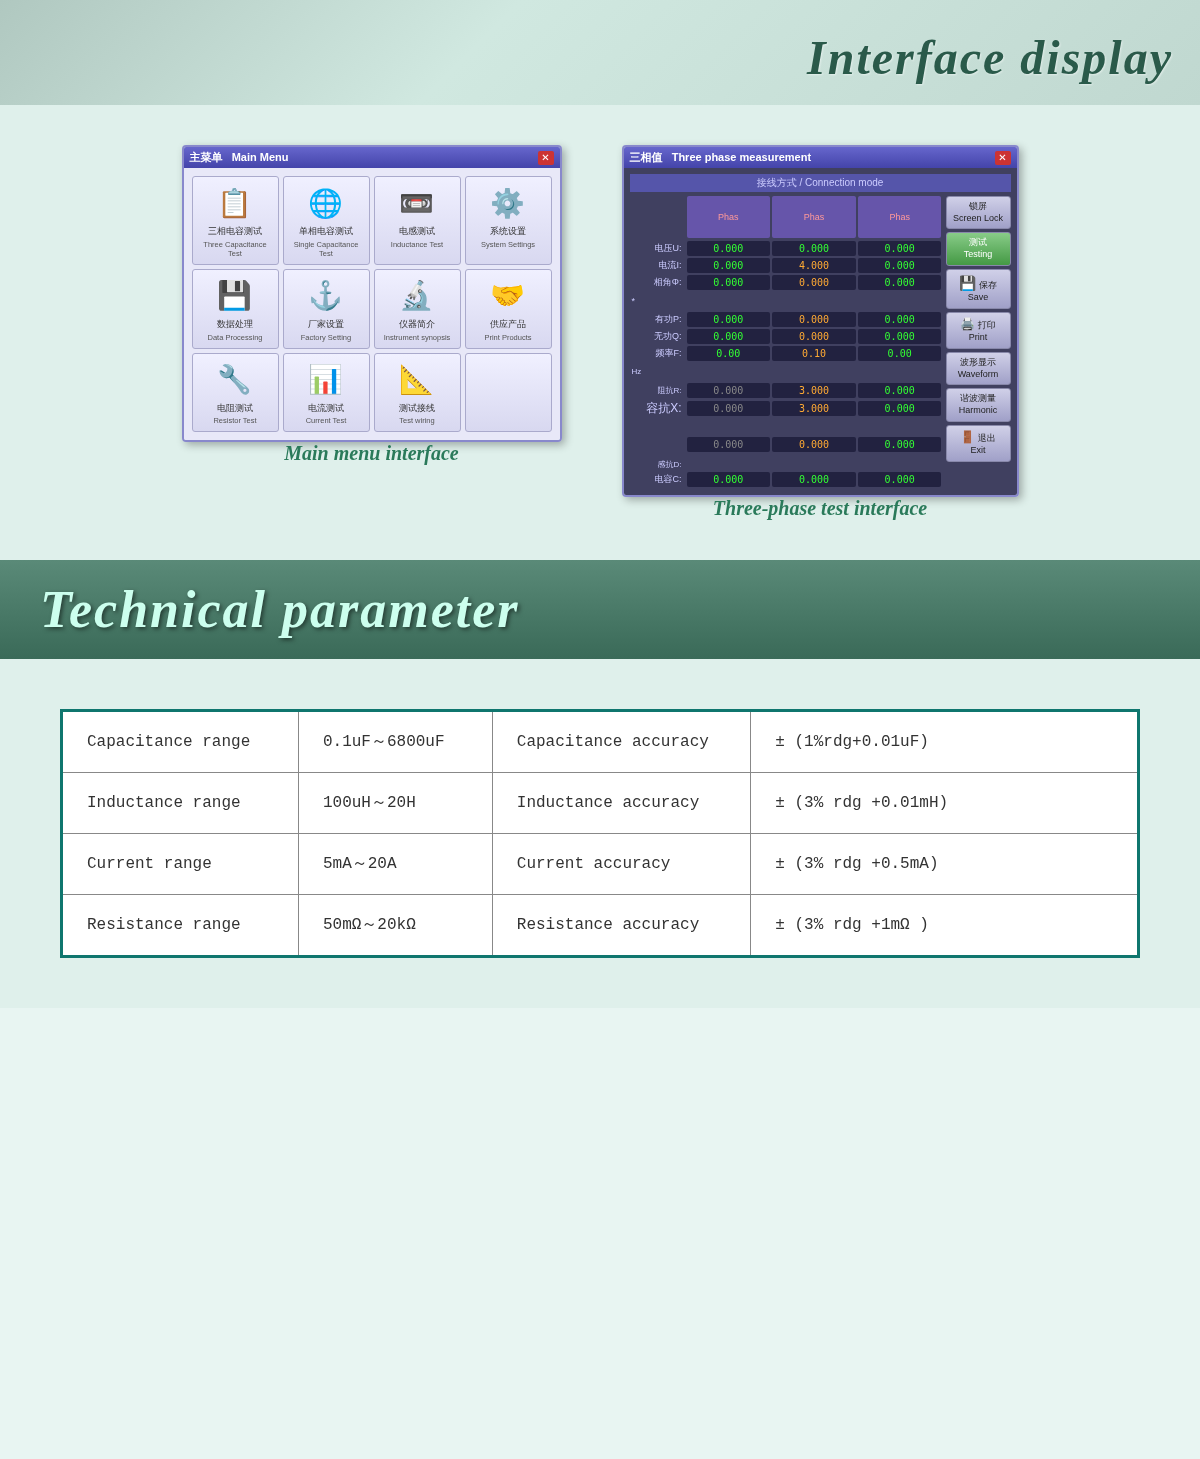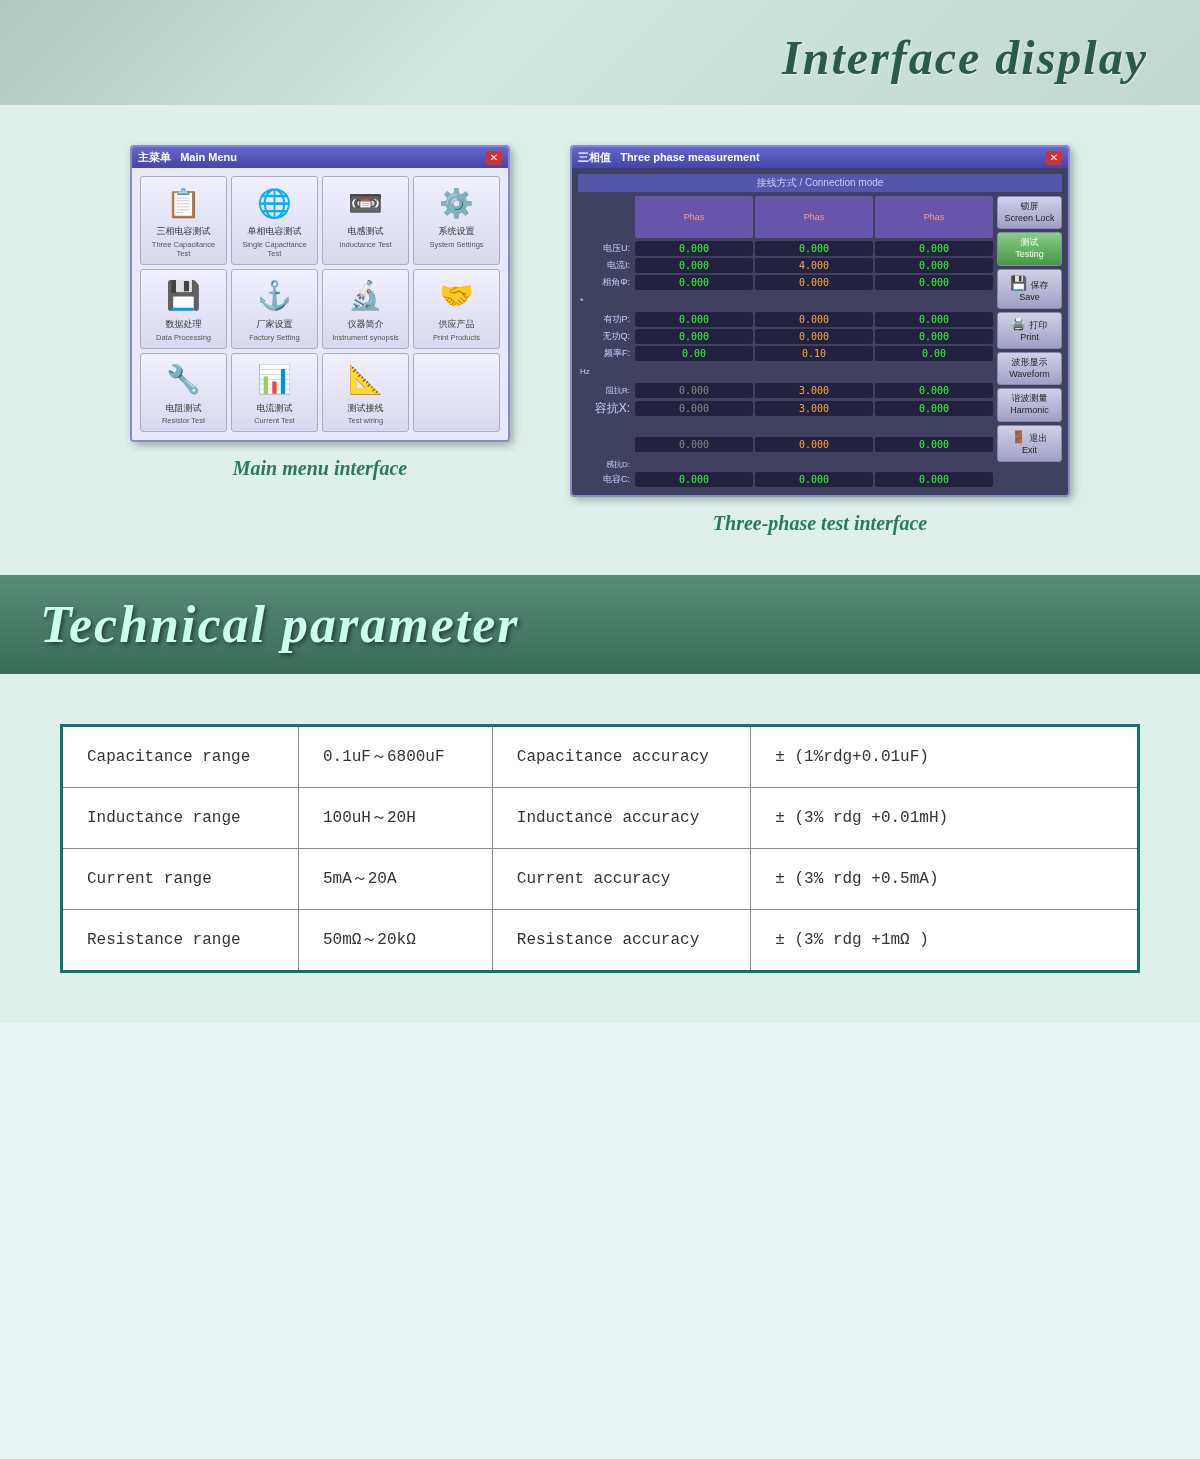--- a/index.html
+++ b/index.html
@@ -8,21 +8,21 @@
       min-height: 1459px;
       background: #e8f5f2;
       font-family: Arial, sans-serif;
       position: relative;
       overflow-x: hidden;
     }
 
     
     .header-section {
       background: linear-gradient(135deg, #b0c8c0 0%, #d0e8e0 40%, #c0d8d0 100%);
-      padding: 30px 52px 20px 40px;
+      padding: 30px 27px 20px 40px;
       text-align: center;
       min-height: 100px;
       display: flex;
       align-items: center;
       justify-content: flex-end;
     }
 
     .page-title {
       font-size: 48px;
       font-style: italic;
@@ -41,21 +41,20 @@
       flex-direction: row;
       gap: 60px;
       justify-content: center;
       align-items: flex-start;
     }
 
     .interface-item {
       display: flex;
       flex-direction: column;
       align-items: center;
-      gap: 15px;
     }
 
     .interface-caption {
       font-size: 20px;
       font-style: italic;
       font-weight: bold;
       color: #2a7a5a;
       font-family: Georgia, serif;
     }
 
@@ -142,21 +141,21 @@
       color: #555;
       text-align: center;
       line-height: 1.2;
     }
 
     
     .window-frame-3phase {
       border: 2px solid #8888cc;
       border-radius: 4px;
       overflow: hidden;
-      width: 500px;
+      width: 397px;
       box-shadow: 3px 3px 8px rgba(0,0,0,0.3);
     }
 
     .phase-body {
       background: #404060;
       padding: 6px;
     }
 
     .phase-subtitle {
       background: #5555aa;

